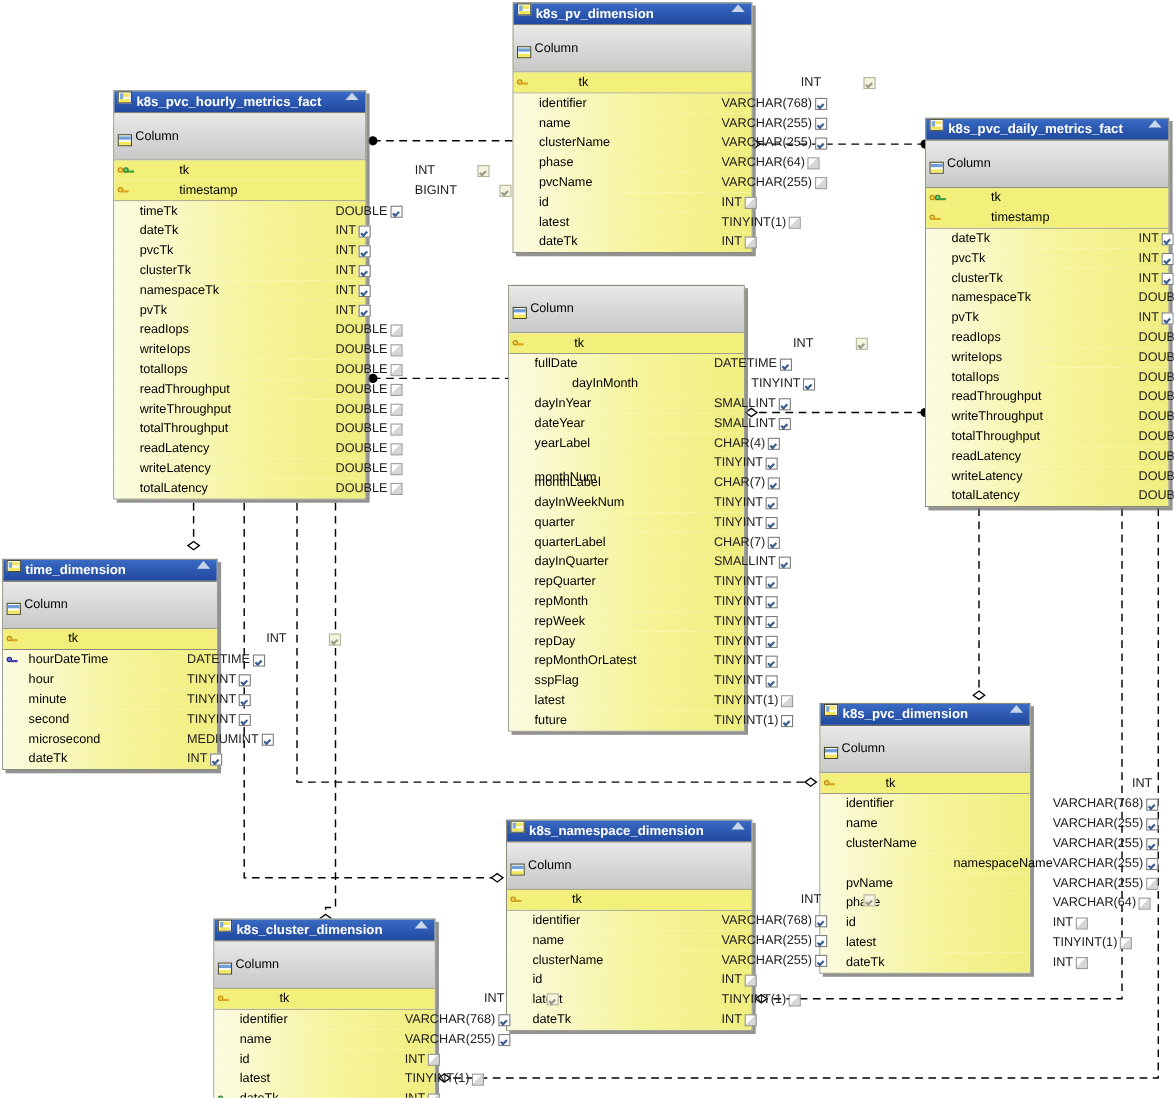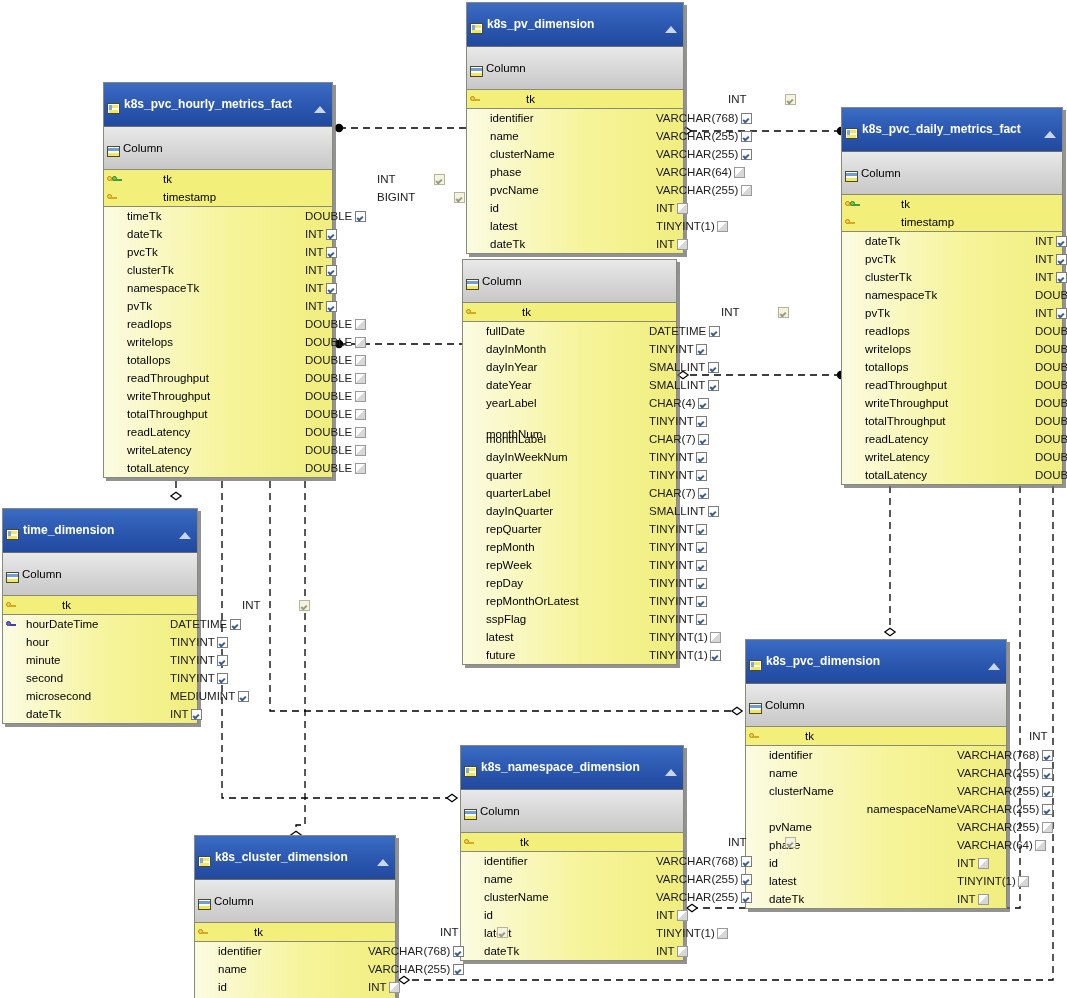--- a/index.html
+++ b/index.html
@@ -17,21 +17,21 @@
     border:1px solid #8a8a7a;
     box-shadow:3px 3px 0 0 rgba(110,110,110,.75);
     box-sizing:border-box;
     font-size:11.5px;
     color:#000;
   }
   .tbl .title{
     height:19px;line-height:19px;
     background:linear-gradient(to bottom,#3b6cc4 0%,#2f5cb4 40%,#21499f 100%);
     color:#ffffff;font-weight:bold;font-size:12px;
-    display:flex;align-items:flex-end;padding:12px 3px;
+    display:flex;align-items:flex-start;padding:0 3px;
     border-bottom:1px solid #6d6d60;
   }
   .tbl .title .tname{flex:1;white-space:nowrap;overflow:hidden;letter-spacing:0px;}
   .tbl .colhdr{
     height:18px;line-height:18px;
     background:linear-gradient(to bottom,#e9e9e9 0%,#d6d6d6 55%,#c8c8c8 100%);
     display:flex;align-items:flex-end;padding:12px 3px;
     border-bottom:1px solid #8a8a7a;
     font-size:11.5px;color:#000;
   }
@@ -544,21 +544,21 @@
           <div class="row normal">
             <span class="keycell"></span>
             <span class="cname" style="flex: 0 0 163px;">fullDate</span>
             <span class="ctype">DATETIME</span>
             <span class="chk">
               <span class="cb on"></span>
             </span>
           </div>
           <div class="row normal">
             <span class="keycell"></span>
-            <span class="cname" style="flex: 0 0 163px;">dayInMonth</span>
+            <span class="cname" style="flex: 0 0 163px; margin-left: 34px;">dayInMonth</span>
             <span class="ctype">TINYINT</span>
             <span class="chk">
               <span class="cb on"></span>
             </span>
           </div>
           <div class="row normal">
             <span class="keycell"></span>
             <span class="cname" style="flex: 0 0 163px;">dayInYear</span>
             <span class="ctype">SMALLINT</span>
             <span class="chk">
@@ -765,21 +765,21 @@
           <div class="row normal">
             <span class="keycell"></span>
             <span class="cname" style="flex: 0 0 144px;">dateTk</span>
             <span class="ctype">INT</span>
             <span class="chk">
               <span class="cb on"></span>
             </span>
           </div>
         </div>
       </div>
-      <div class="tbl" style="left: 745px; top: 639px; width: 262px;">
+      <div class="tbl" style="left: 745px; top: 639px; width: 192px;">
         <div class="title">
           <span class="ticon">
             <i></i>
           </span>
           <span class="tname">k8s_pvc_dimension</span>
           <span class="tri"></span>
         </div>
         <div class="colhdr">
           <span class="cicon"></span>
           <span>Column</span>

